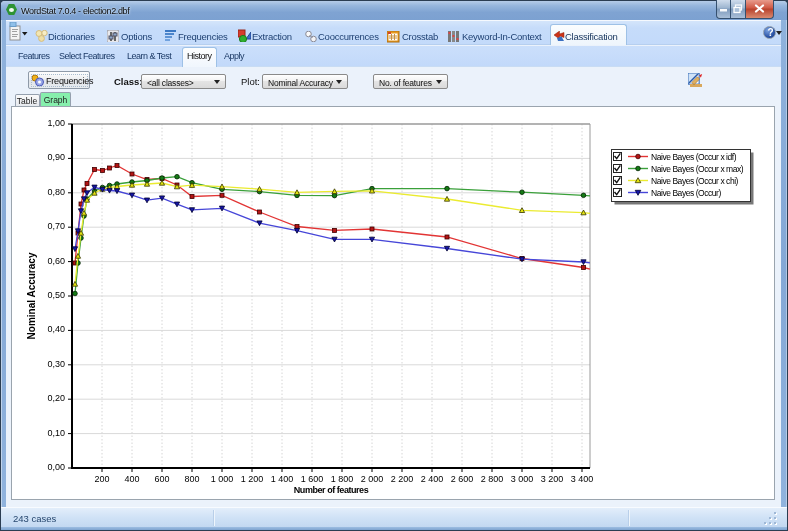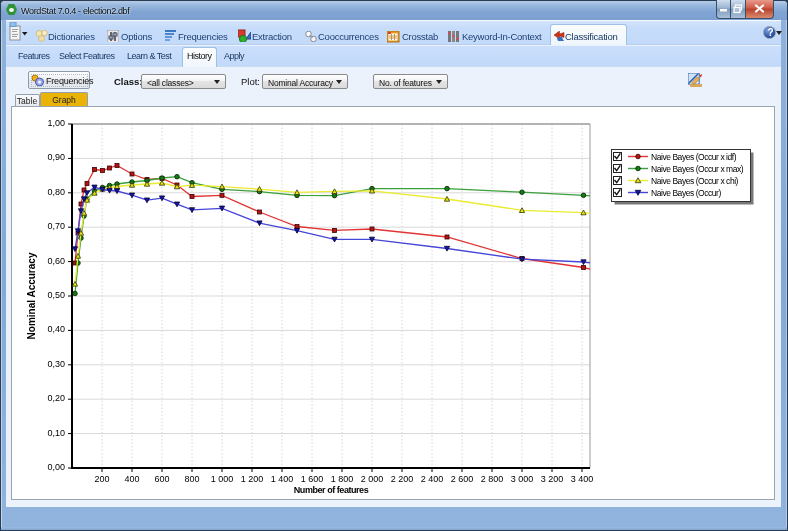--- a/index.html
+++ b/index.html
@@ -36,21 +36,21 @@
 #controls { position:absolute; left:0; top:47px; width:775px; height:440px; background:#ebf2fb; }
 #expbtn { position:absolute; left:22px; top:4px; width:62px; height:18px; background:linear-gradient(180deg,#fdfdfd,#eef0f2 45%,#dfe3e8 50%,#e8ecf0 100%); border:1px solid #8e9aa8; border-radius:2px; }
 #expbtn:after { content:""; position:absolute; left:1.5px; top:1.5px; right:1.5px; bottom:1.5px; border:1px dotted #a8bccf; }
 #expbtn .t { position:absolute; left:17px; top:4px; font-size:9px; color:#111; white-space:nowrap; letter-spacing:-0.2px; }
 .lbl { position:absolute; font-size:9.5px; color:#111; top:9px; white-space:nowrap; }
 .dd { position:absolute; top:7px; height:15px; background:linear-gradient(180deg,#ffffff,#f2f2f2 45%,#e4e4e4 50%,#dadada 100%); border:1px solid #8a8a8a; border-radius:2px; }
 .dd .t { position:absolute; left:5px; top:3px; font-size:8.5px; color:#111; white-space:nowrap; letter-spacing:-0.2px; }
 .dd .a { position:absolute; right:5px; top:4.5px; width:0; height:0; border-left:3.5px solid transparent; border-right:3.5px solid transparent; border-top:4.5px solid #222; }
 
 #tab-table { position:absolute; left:8.5px; top:27px; width:25px; height:12px; background:linear-gradient(180deg,#fafafa,#e6e9ee); border:1px solid #95a0ae; border-bottom:none; border-radius:2px 2px 0 0; font-size:8.5px; color:#222; text-align:center; line-height:12px;}
-#tab-graph { position:absolute; left:34px; top:25px; width:48px; height:14px; background:#eab308; border:1px solid #95a0ae; border-bottom:none; border-radius:2px 2px 0 0; font-size:8.5px; color:#222; text-align:center; line-height:14px; z-index:3;}
+#tab-graph { position:absolute; left:34px; top:25px; width:31px; height:14px; background:#86efac; border:1px solid #95a0ae; border-bottom:none; border-radius:2px 2px 0 0; font-size:8.5px; color:#222; text-align:center; line-height:14px; z-index:3;}
 #panel { position:absolute; left:5px; top:39px; width:764px; height:394px; background:#fff; border:1px solid #9aa4ae; }
 #statusbar { position:absolute; left:1px; top:507px; width:786px; height:20px;
   background:linear-gradient(180deg,#e3eefb 0%,#d0e2f6 50%,#c3d8f1 100%); border-top:1px solid #f8fbff; }
 #statusbar .txt { position:absolute; left:12px; top:5px; font-size:9.5px; color:#27476e; }
 .sep { position:absolute; top:2px; width:1px; height:16px; background:#b9cfe9; box-shadow:1px 0 0 #eef5fc; }
 #grip { position:absolute; left:763px; top:4px; width:12px; height:12px; }
 #grip i { position:absolute; width:2px; height:2px; background:#9fb8d6; box-shadow:1px 1px 0 #fff; }
 #botframe { position:absolute; left:1px; top:527px; width:786px; height:3px; background:linear-gradient(180deg,#9dbde2,#7fa4d0); }
 </style>
 </head>
@@ -398,14 +398,27 @@
 <text x="639" y="77.0" font-size="8.5" letter-spacing="-0.45" fill="#000">Naive Bayes (Occur x chi)</text>
 <rect x="601.5" y="81.5" width="8" height="8" fill="#fff" stroke="#222" stroke-width="1"></rect>
 <path d="M 602.5 85.0 l 2.2 2.6 l 3.6 -5.2" fill="none" stroke="#111" stroke-width="1.4"></path>
 <line x1="616" y1="85.5" x2="636" y2="85.5" stroke="#4646d8" stroke-width="1.4"></line>
 <polygon points="626,88.3 623.2,83.3 628.8,83.3" fill="#1515a8" stroke="#000030" stroke-width="0.8"></polygon>
 <text x="639" y="89.0" font-size="8.5" letter-spacing="-0.45" fill="#000">Naive Bayes (Occur)</text>
 </svg>
     </div>
   </div>
  </div>
+ <div id="statusbar">
+   <span class="txt">243 cases</span>
+   <span class="sep" style="left:212px;"></span>
+   <span class="sep" style="left:627px;"></span>
+   <div id="grip">
+     <i style="left:10px;top:10px;"></i>
+        <i style="left:10px;top:5px;"></i>
+        <i style="left:5px;top:10px;"></i>
+     <i style="left:10px;top:0;"></i>
+        <i style="left:5px;top:5px;"></i>
+        <i style="left:0;top:10px;"></i>
+   </div>
+ </div>
  <div id="botframe"></div>
 </div>
 
 </body></html>

